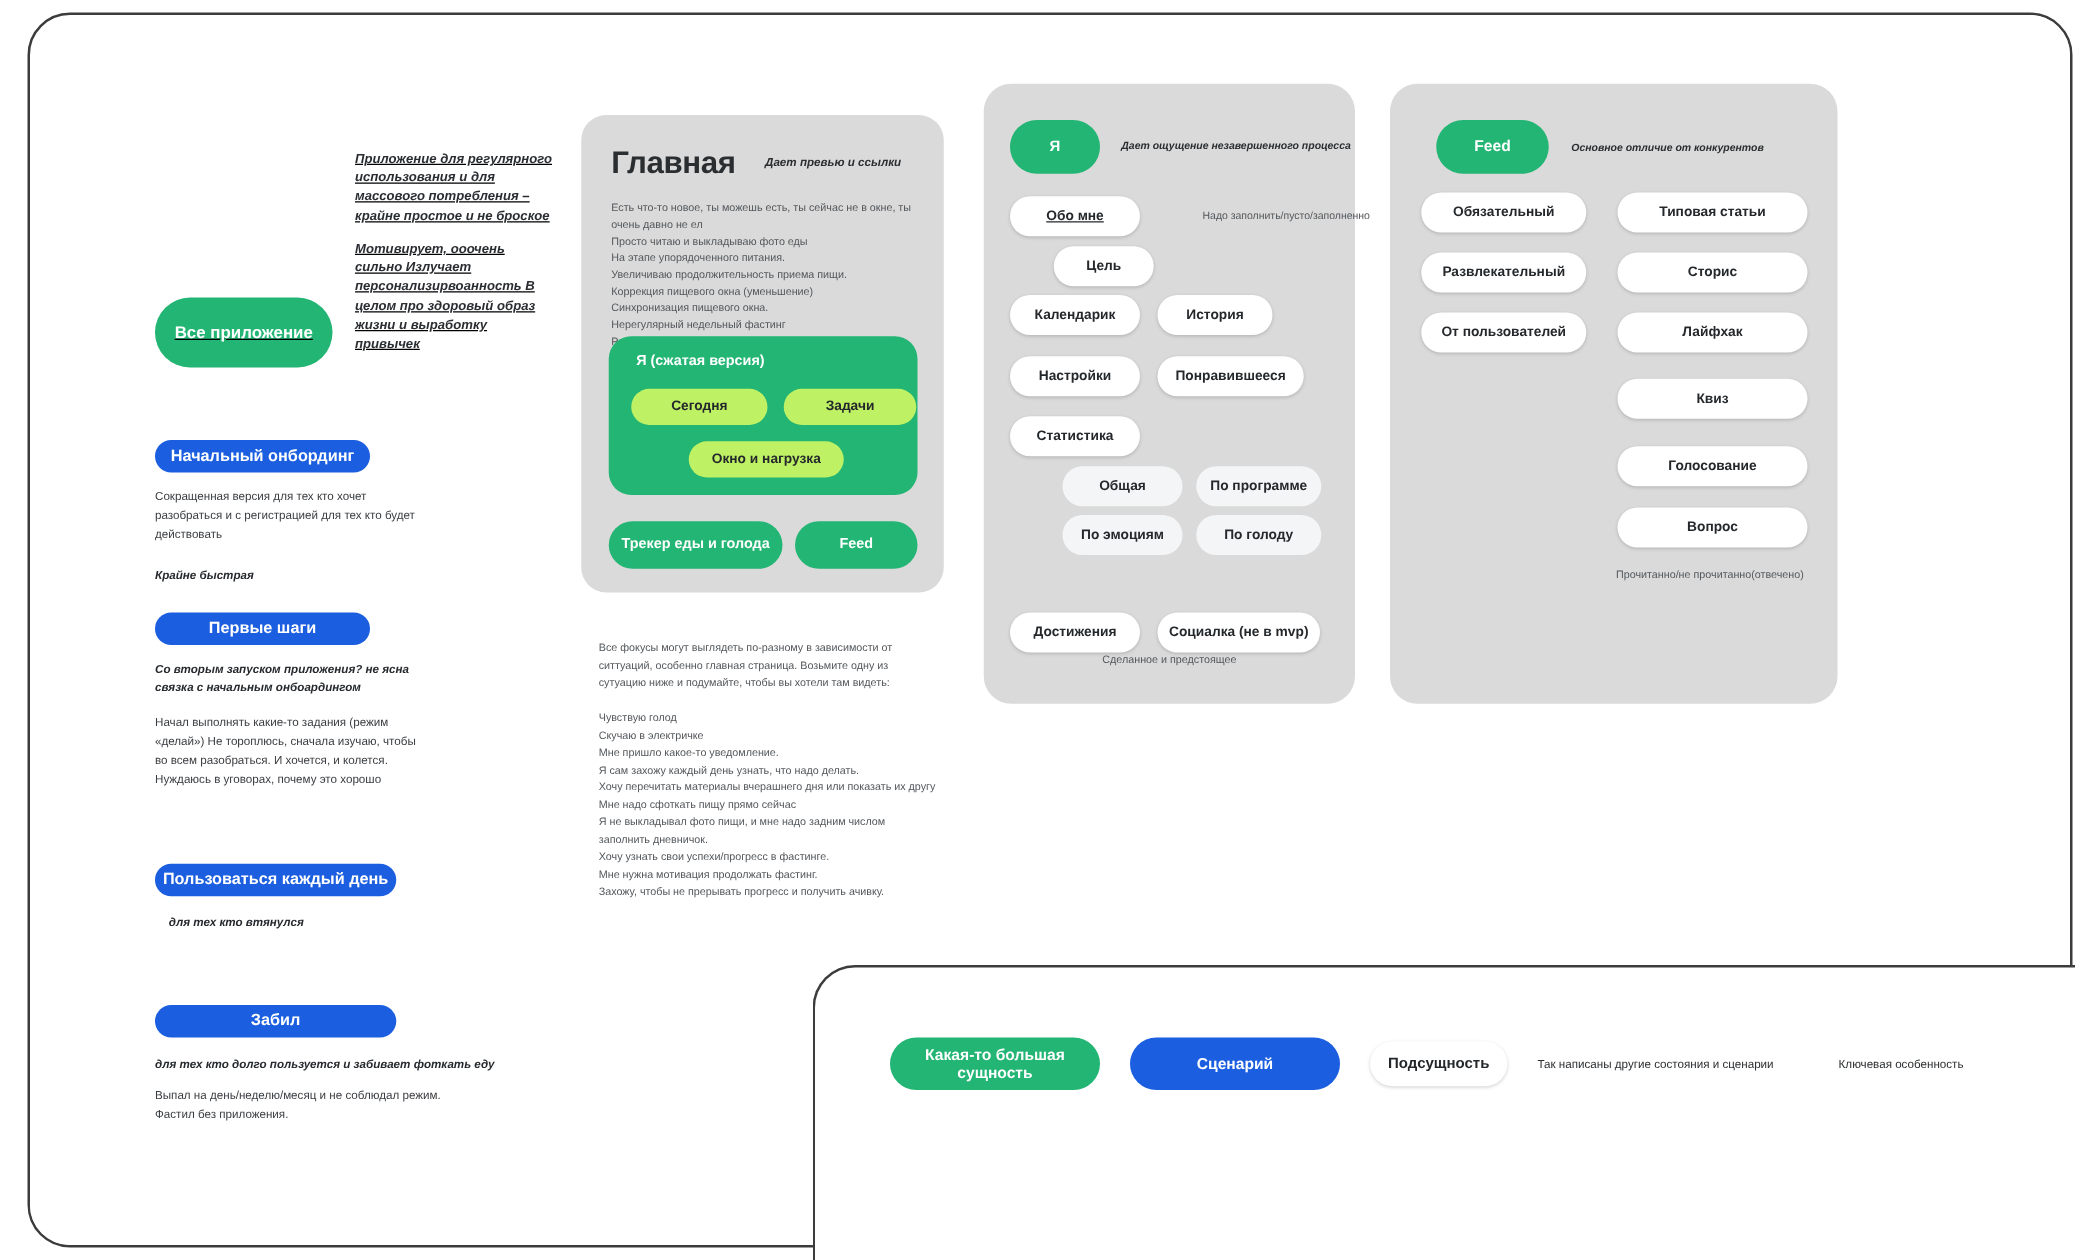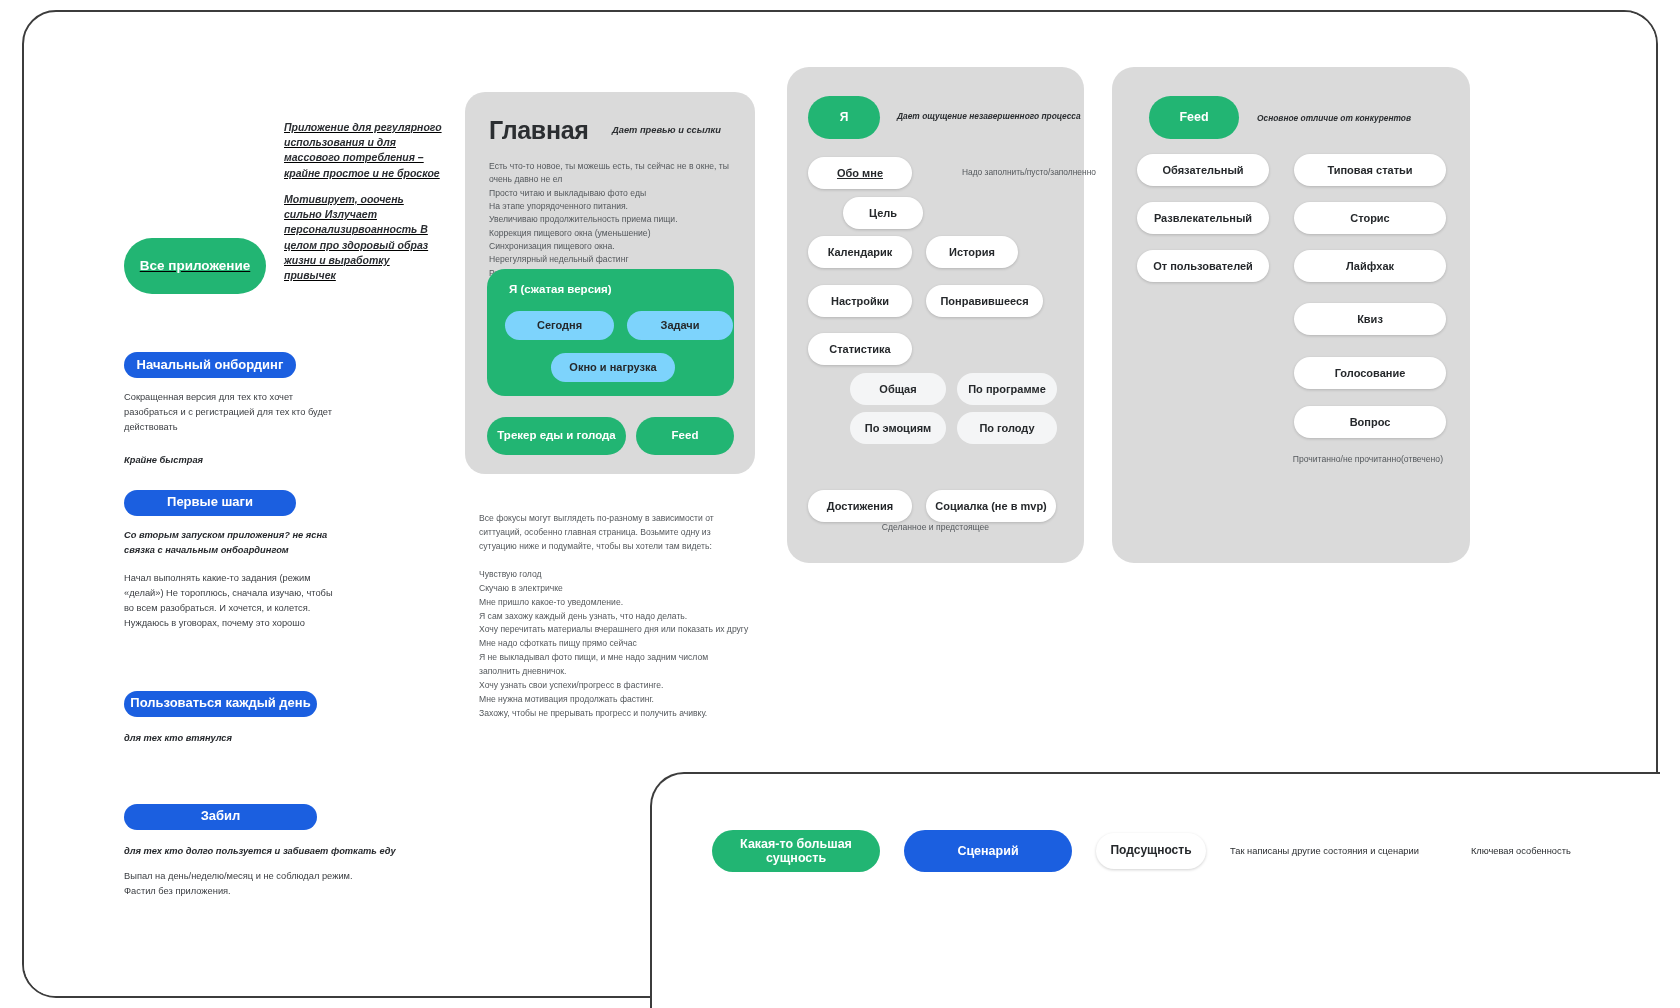--- a/index.html
+++ b/index.html
@@ -46,21 +46,21 @@
     border-radius:999px;
     font-weight:bold;
     text-align:center;
     box-sizing:border-box;
     line-height:1.15;
   }
   .pill-green{background:#22b573;color:#ffffff;}
   .pill-blue{background:#1b5fe0;color:#ffffff;}
   .pill-white{background:#f4f5f6;color:#25282b;}
   .pill-white-sh{background:#ffffff;color:#25282b;box-shadow:0 1px 3px rgba(0,0,0,.18);}
-  .pill-lightgreen{background:#7dd3fc;color:#25282b;}
+  .pill-lightgreen{background:#bef264;color:#25282b;}
 
   
   .col1{position:absolute;left:100px;top:92px;width:330px;}
   .c1-head-green{
     width:142px;height:56px;font-size:13.5px;margin-bottom:0;
   }
   .c1-row{display:flex;gap:18px;align-items:flex-end;text-decoration:underline;}
   .c1-note{
     font-size:10.5px;font-style:italic;font-weight:bold;color:#2a2d31;
     line-height:1.45;width:160px;margin-top:16px;
@@ -176,21 +176,21 @@
     </div>
 
     <div style="margin-top:22px;">
       <div class="pill pill-blue blue-btn" style="width:172px;">Первые шаги</div>
       <div class="cap-ital" style="width:212px;margin-top:12px;">Со вторым запуском приложения? не ясна связка с начальным онбоардингом</div>
       <div class="cap-plain" style="width:218px;margin-top:14px;">Начал выполнять какие-то задания (режим «делай») Не тороплюсь, сначала изучаю, чтобы во всем разобраться. И хочется, и колется. Нуждаюсь в уговорах, почему это хорошо</div>
     </div>
 
     <div style="margin-top:60px;">
       <div class="pill pill-blue blue-btn" style="width:193px;">Пользоваться каждый день</div>
-      <div class="cap-ital" style="margin-top:14px;">для тех кто втянулся</div>
+      <div class="cap-ital" style="margin-left:11px;margin-top:14px;">для тех кто втянулся</div>
     </div>
 
     <div style="margin-top:58px;">
       <div class="pill pill-blue blue-btn" style="width:193px;text-align:center;">Забил</div>
       <div class="cap-ital" style="width:300px;margin-top:14px;">для тех кто долго пользуется и забивает фоткать еду</div>
       <div class="cap-plain" style="width:250px;margin-top:10px;">Выпал на день/неделю/месяц и не соблюдал режим. Фастил без приложения.</div>
     </div>
 
   </div>
 

